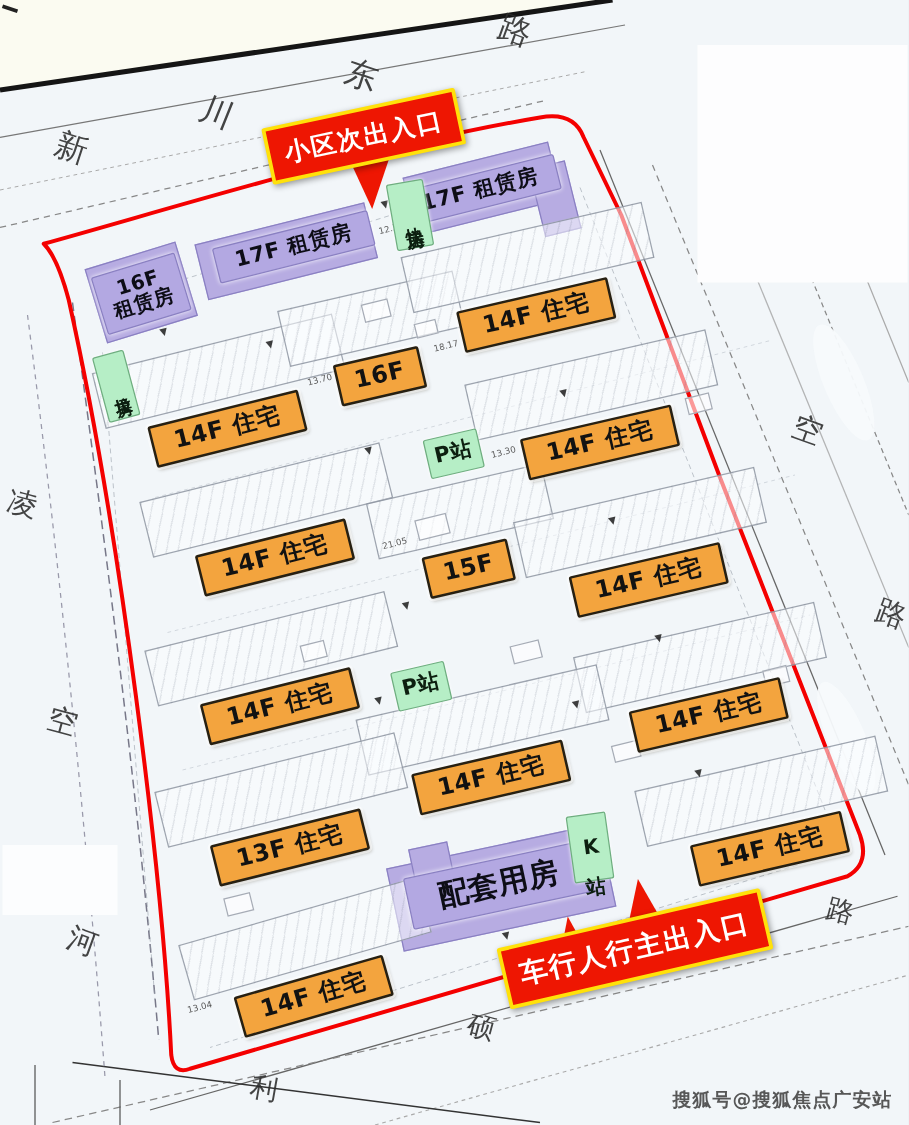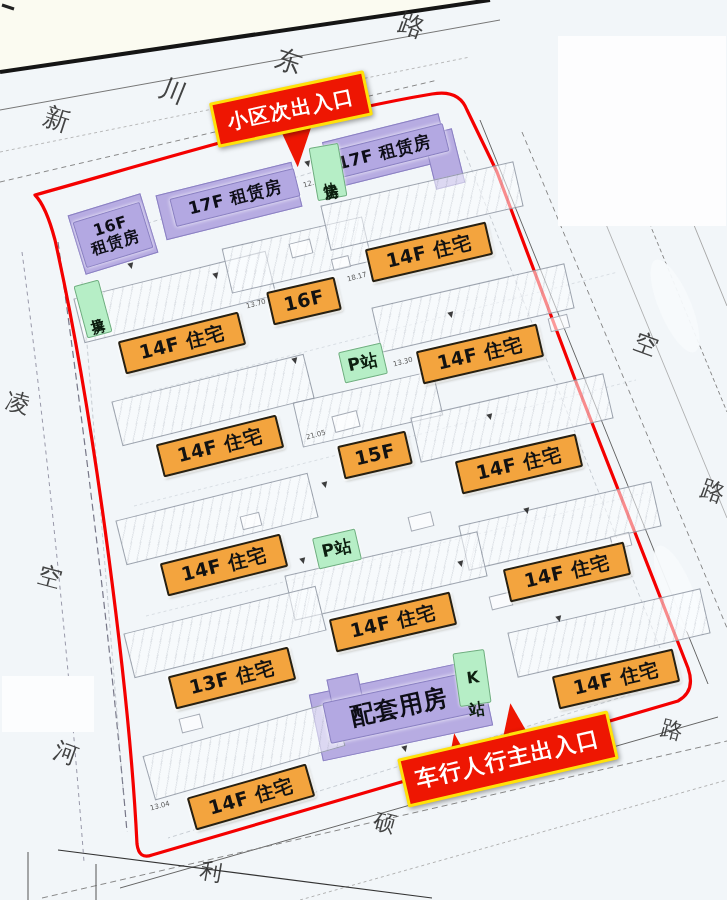--- a/index.html
+++ b/index.html
@@ -78,20 +78,21 @@
 
     <path d="M 35,195 C 140,166 300,116 432,94 Q 459,89 467,110 L 497,172 L 576,382 L 688,668
              Q 696,691 678,701 L 152,855 Q 139,860 137,844 C 130,700 96,424 55,240 Q 46,206 35,195 Z" fill="none" stroke="#f40000" stroke-width="3.2" stroke-linejoin="round"></path>
 
     <rect x="558" y="36" width="168" height="190" fill="#fdfdfe"></rect>
     <rect x="2" y="676" width="92" height="56" fill="#fcfdfe"></rect>
     <ellipse cx="675" cy="306" rx="50" ry="16" transform="rotate(67 675 306)" fill="#f7fafc" opacity="0.95"></ellipse>
     <ellipse cx="677" cy="590" rx="48" ry="15" transform="rotate(67 677 590)" fill="#f7fafc" opacity="0.95"></ellipse>
   </svg>
 
+  <div id="watermark">搜狐号@搜狐焦点广安站</div>
 <div class="rental-fp" style="left: 159px; top: 178px; width: 138px; height: 44px; transform: rotate(-14deg);"></div>
     <div class="rental-fp" style="left: 326px; top: 127px; width: 118px; height: 46px; transform: rotate(-14deg);"></div>
     <div class="rental-fp" style="left: 429px; top: 131px; width: 28px; height: 54px; transform: rotate(-14deg);"></div>
     <div class="rental-fp" style="left: 75px; top: 203px; width: 74px; height: 60px; transform: rotate(-17deg);"></div>
     <div class="rental-fp" style="left: 314px; top: 676px; width: 172px; height: 66px; transform: rotate(-12deg);"></div>
     <div class="rental-fp" style="left: 329px; top: 676px; width: 30px; height: 26px; transform: rotate(-12deg);"></div>
     <div class="fp" style="left: 76px; top: 274px; width: 196px; height: 44px; transform: rotate(-14deg);"></div>
     <div class="fp" style="left: 225px; top: 232px; width: 142px; height: 44px; transform: rotate(-13deg);"></div>
     <div class="fp" style="left: 323px; top: 183px; width: 196px; height: 44px; transform: rotate(-13deg);"></div>
     <div class="fp" style="left: 374px; top: 285px; width: 196px; height: 44px; transform: rotate(-13deg);"></div>

